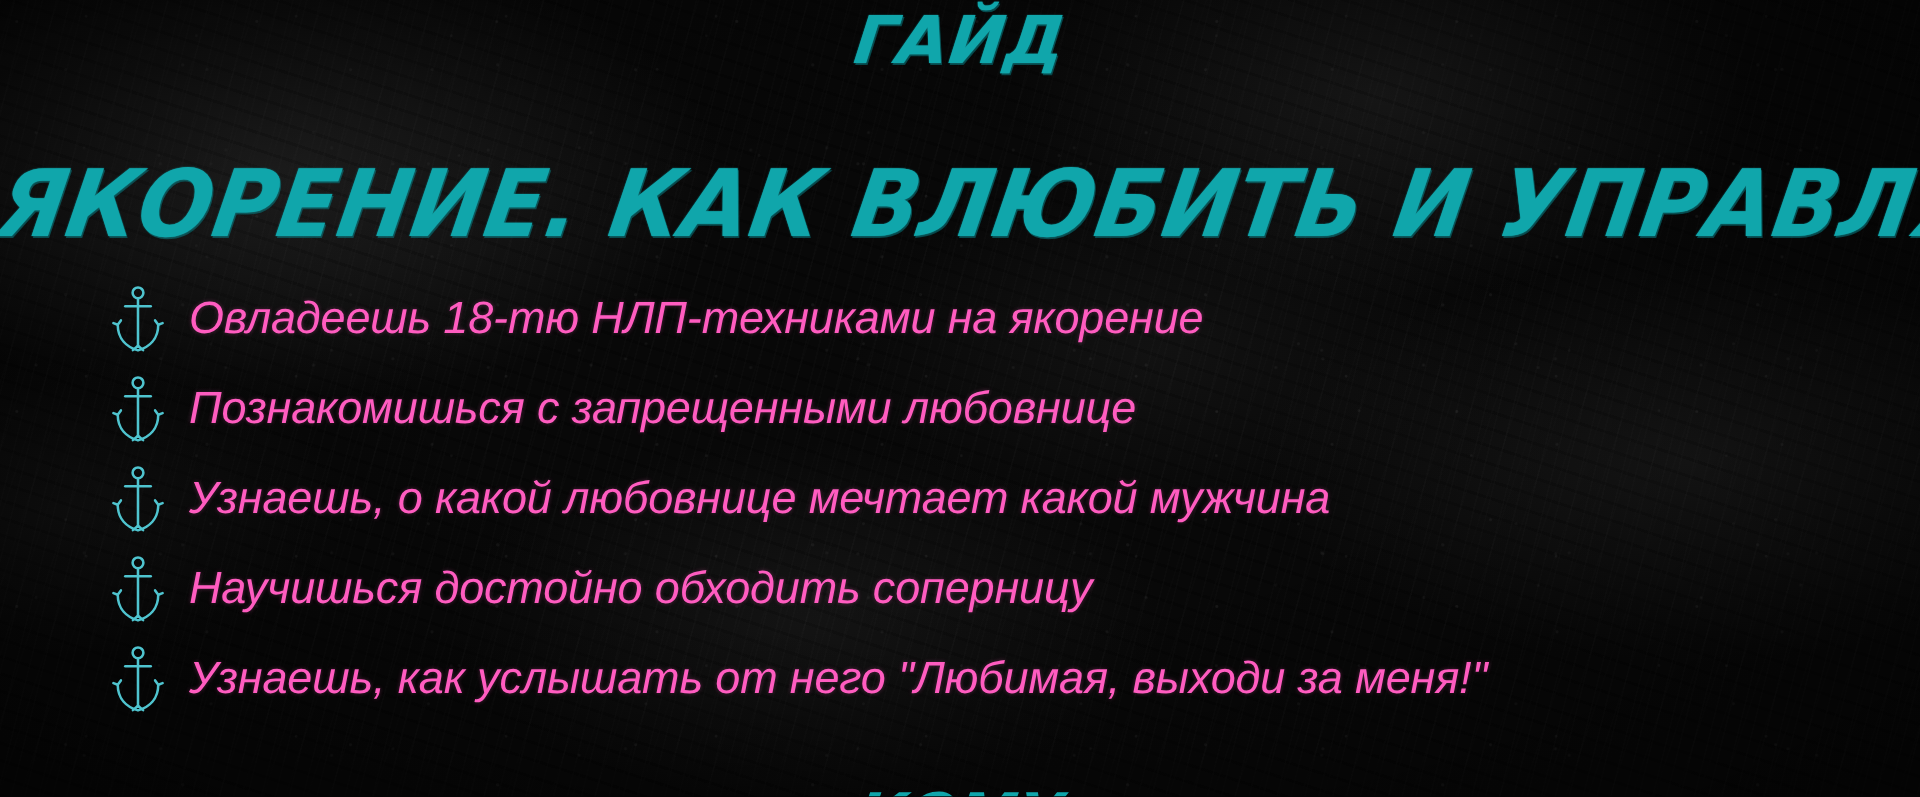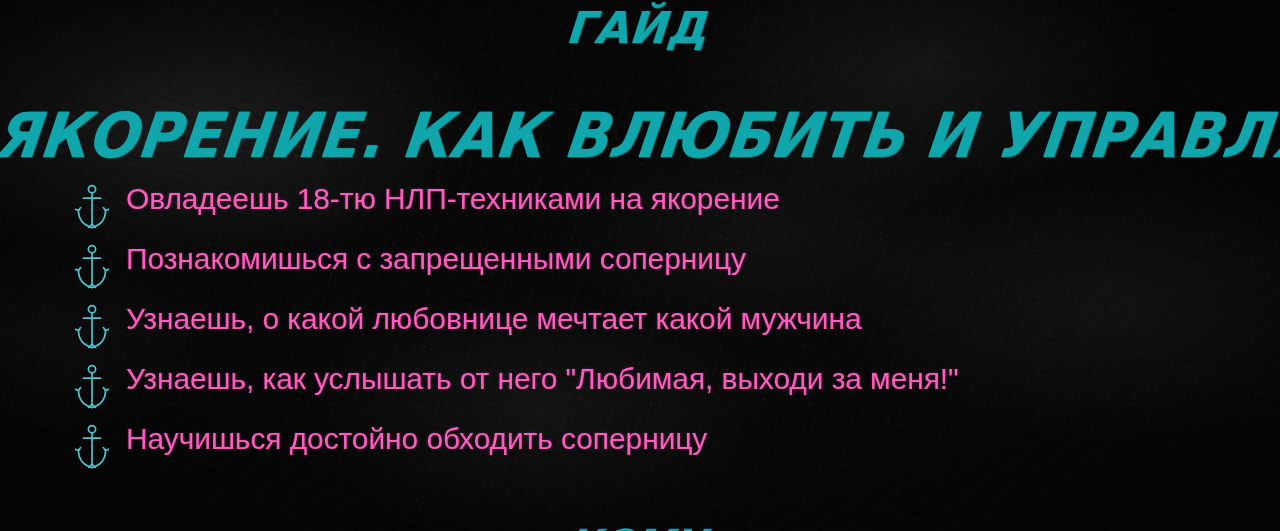--- a/index.html
+++ b/index.html
@@ -119,21 +119,23 @@
     top: 183px;
     left: 72px;
     right: 20px;
     list-style: none;
     margin: 0;
     padding: 0;
   }
 
   .bullet {
     display: flex;
+    align-items: center;
     height: 60px;
+    font-style: italic;
   }
 
   .anchor-icon {
     flex: 0 0 auto;
     width: 40px;
     height: 48px;
     margin-right: 14px;
     display: block;
   }
   .anchor-icon svg {
@@ -210,21 +212,21 @@
           <svg viewBox="0 0 40 48" fill="none" stroke="#4fc4cf" stroke-width="1.7" stroke-linecap="round" stroke-linejoin="round">
             <circle cx="20" cy="6.2" r="3.6"></circle>
             <path d="M20 9.8 V41.5"></path>
             <path d="M11.5 15.2 H28.5"></path>
             <path d="M6.5 27.5 C6.5 37 12.5 42.4 20 44.6 C27.5 42.4 33.5 37 33.5 27.5"></path>
             <path d="M3.6 26.4 L6.5 27.5 L8.6 24.6"></path>
             <path d="M36.4 26.4 L33.5 27.5 L31.4 24.6"></path>
             <path d="M20 41.5 L16.6 44.4 M20 41.5 L23.4 44.4"></path>
           </svg>
         </span>
-        <span class="bullet-text">Познакомишься с запрещенными соперницу</span>
+        <span class="bullet-text">Познакомишься с запрещенными любовнице</span>
       </li>
 
       <li class="bullet">
         <span class="anchor-icon">
           <svg viewBox="0 0 40 48" fill="none" stroke="#4fc4cf" stroke-width="1.7" stroke-linecap="round" stroke-linejoin="round">
             <circle cx="20" cy="6.2" r="3.6"></circle>
             <path d="M20 9.8 V41.5"></path>
             <path d="M11.5 15.2 H28.5"></path>
             <path d="M6.5 27.5 C6.5 37 12.5 42.4 20 44.6 C27.5 42.4 33.5 37 33.5 27.5"></path>
             <path d="M3.6 26.4 L6.5 27.5 L8.6 24.6"></path>
@@ -240,36 +242,36 @@
           <svg viewBox="0 0 40 48" fill="none" stroke="#4fc4cf" stroke-width="1.7" stroke-linecap="round" stroke-linejoin="round">
             <circle cx="20" cy="6.2" r="3.6"></circle>
             <path d="M20 9.8 V41.5"></path>
             <path d="M11.5 15.2 H28.5"></path>
             <path d="M6.5 27.5 C6.5 37 12.5 42.4 20 44.6 C27.5 42.4 33.5 37 33.5 27.5"></path>
             <path d="M3.6 26.4 L6.5 27.5 L8.6 24.6"></path>
             <path d="M36.4 26.4 L33.5 27.5 L31.4 24.6"></path>
             <path d="M20 41.5 L16.6 44.4 M20 41.5 L23.4 44.4"></path>
           </svg>
         </span>
+        <span class="bullet-text">Научишься достойно обходить соперницу</span>
+      </li>
+
+      <li class="bullet">
+        <span class="anchor-icon">
+          <svg viewBox="0 0 40 48" fill="none" stroke="#4fc4cf" stroke-width="1.7" stroke-linecap="round" stroke-linejoin="round">
+            <circle cx="20" cy="6.2" r="3.6"></circle>
+            <path d="M20 9.8 V41.5"></path>
+            <path d="M11.5 15.2 H28.5"></path>
+            <path d="M6.5 27.5 C6.5 37 12.5 42.4 20 44.6 C27.5 42.4 33.5 37 33.5 27.5"></path>
+            <path d="M3.6 26.4 L6.5 27.5 L8.6 24.6"></path>
+            <path d="M36.4 26.4 L33.5 27.5 L31.4 24.6"></path>
+            <path d="M20 41.5 L16.6 44.4 M20 41.5 L23.4 44.4"></path>
+          </svg>
+        </span>
         <span class="bullet-text">Узнаешь, как услышать от него "Любимая, выходи за меня!"</span>
-      </li>
-
-      <li class="bullet">
-        <span class="anchor-icon">
-          <svg viewBox="0 0 40 48" fill="none" stroke="#4fc4cf" stroke-width="1.7" stroke-linecap="round" stroke-linejoin="round">
-            <circle cx="20" cy="6.2" r="3.6"></circle>
-            <path d="M20 9.8 V41.5"></path>
-            <path d="M11.5 15.2 H28.5"></path>
-            <path d="M6.5 27.5 C6.5 37 12.5 42.4 20 44.6 C27.5 42.4 33.5 37 33.5 27.5"></path>
-            <path d="M3.6 26.4 L6.5 27.5 L8.6 24.6"></path>
-            <path d="M36.4 26.4 L33.5 27.5 L31.4 24.6"></path>
-            <path d="M20 41.5 L16.6 44.4 M20 41.5 L23.4 44.4"></path>
-          </svg>
-        </span>
-        <span class="bullet-text">Научишься достойно обходить соперницу</span>
       </li>
 
     </ul>
 
     <div class="footer-teaser">КОМУ</div>
 
   </div>
 </div>
 
 </body></html>

